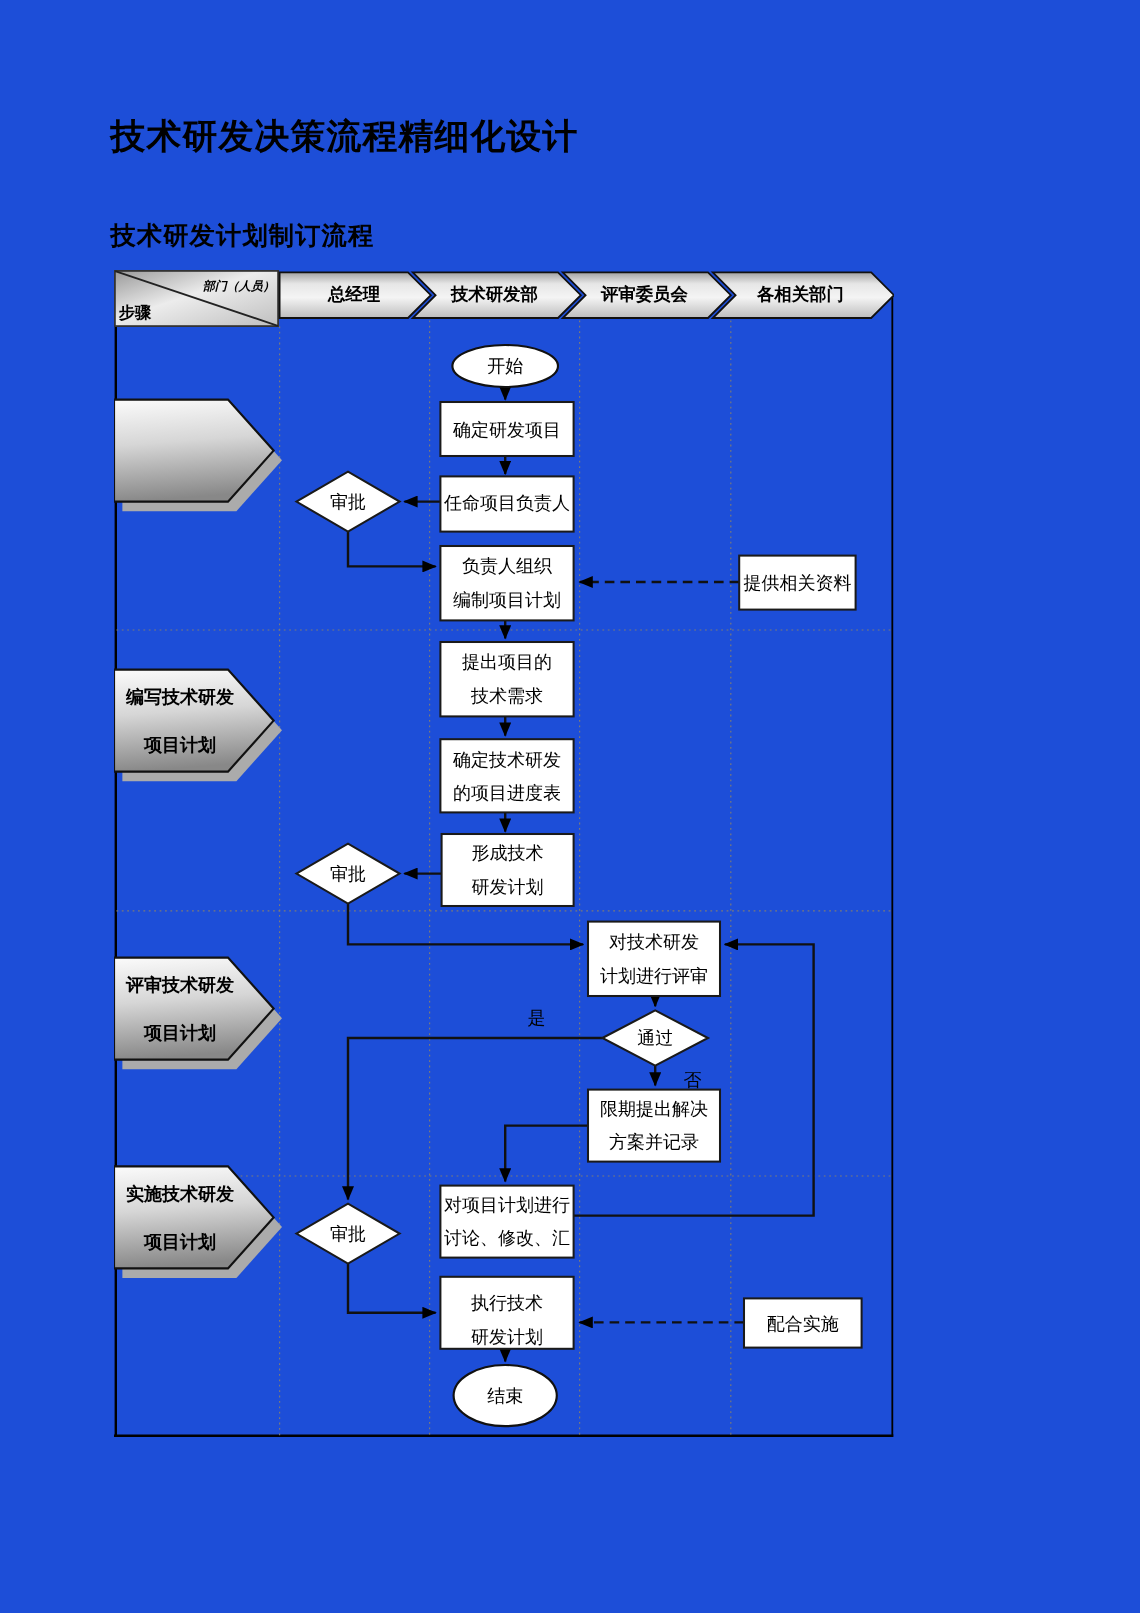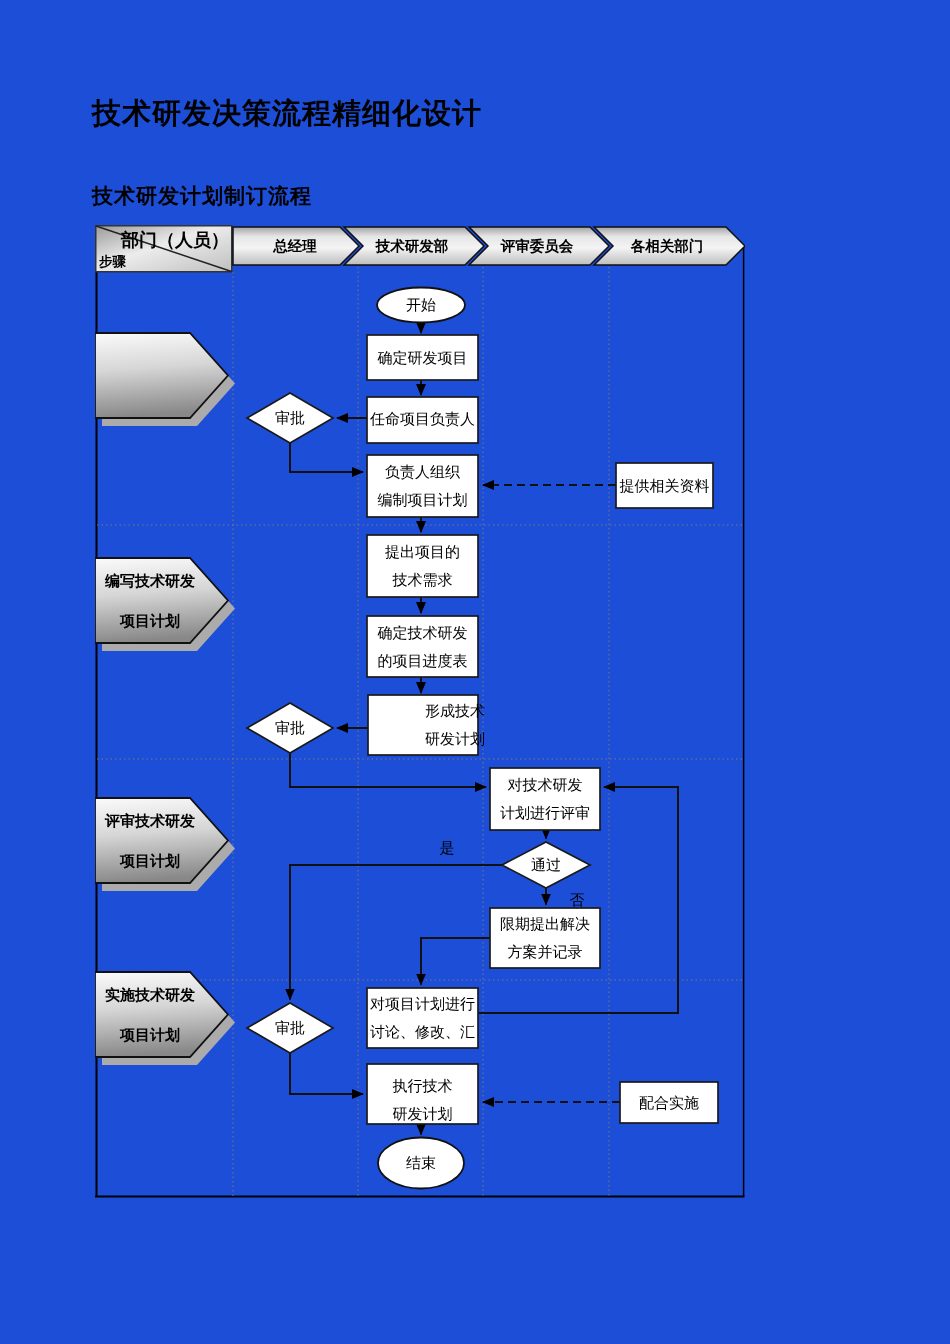--- a/index.html
+++ b/index.html
@@ -5,21 +5,21 @@
   html,body{margin:0;padding:0;background:#e8e8e8;}
   .page{position:relative;width:950px;height:1344px;background:#1d4ed8;margin:0 auto;
         font-family:"DejaVu Serif","Liberation Serif",serif;color:#000;overflow:hidden;}
   .doc-title{position:absolute;left:92px;top:94px;font-size:29px;font-weight:bold;letter-spacing:1px;}
   .doc-subtitle{position:absolute;left:92px;top:158px;font-size:21px;font-weight:bold;letter-spacing:1px;margin-top:24px;}
   .diagram{position:absolute;left:95px;top:225px;width:650px;height:973px;}
   .wires{position:absolute;left:0;top:0;z-index:1;}
   .t{position:absolute;z-index:2;display:flex;flex-direction:column;align-items:center;
      justify-content:center;text-align:center;font-size:15px;line-height:28px;white-space:nowrap;}
   .hdr{font-size:14.5px;font-weight:bold;line-height:18px;}
-  .corner-top{justify-content:center;align-items:flex-end;font-size:18px;font-weight:bold;}
+  .corner-top{justify-content:center;align-items:flex-end;font-size:10px;font-weight:bold;font-style:italic;}
   .corner-bot{justify-content:center;align-items:flex-start;font-size:13.5px;font-weight:bold;}
   .step{font-size:15px;font-weight:bold;line-height:40px;}
   .lbl{font-size:15px;}
 </style>
 </head>
 <body>
 
 <div class="page">
   <div class="doc-title">技术研发决策流程精细化设计</div>
   <div class="doc-subtitle">技术研发计划制订流程</div>
@@ -163,21 +163,21 @@
       <div>提供相关资料</div>
     </div>
     <div class="t lbl" style="left:272px;top:310px;width:111px;height:62px;">
       <div>提出项目的</div>
       <div>技术需求</div>
     </div>
     <div class="t lbl" style="left:272px;top:391px;width:111px;height:61px;">
       <div>确定技术研发</div>
       <div>的项目进度表</div>
     </div>
-    <div class="t lbl" style="left:273px;top:470px;width:110px;height:60px;padding-left:32px;">
+    <div class="t lbl" style="left:273px;top:470px;width:110px;height:60px;">
       <div>形成技术</div>
       <div>研发计划</div>
     </div>
     <div class="t lbl" style="left:152px;top:478px;width:86px;height:50px;">审批</div>
     <div class="t lbl" style="left:395px;top:543px;width:110px;height:62px;">
       <div>对技术研发</div>
       <div>计划进行评审</div>
     </div>
     <div class="t lbl" style="left:407px;top:617px;width:88px;height:46px;">通过</div>
     <div class="t lbl" style="left:332px;top:612px;width:40px;height:22px;">是</div>

